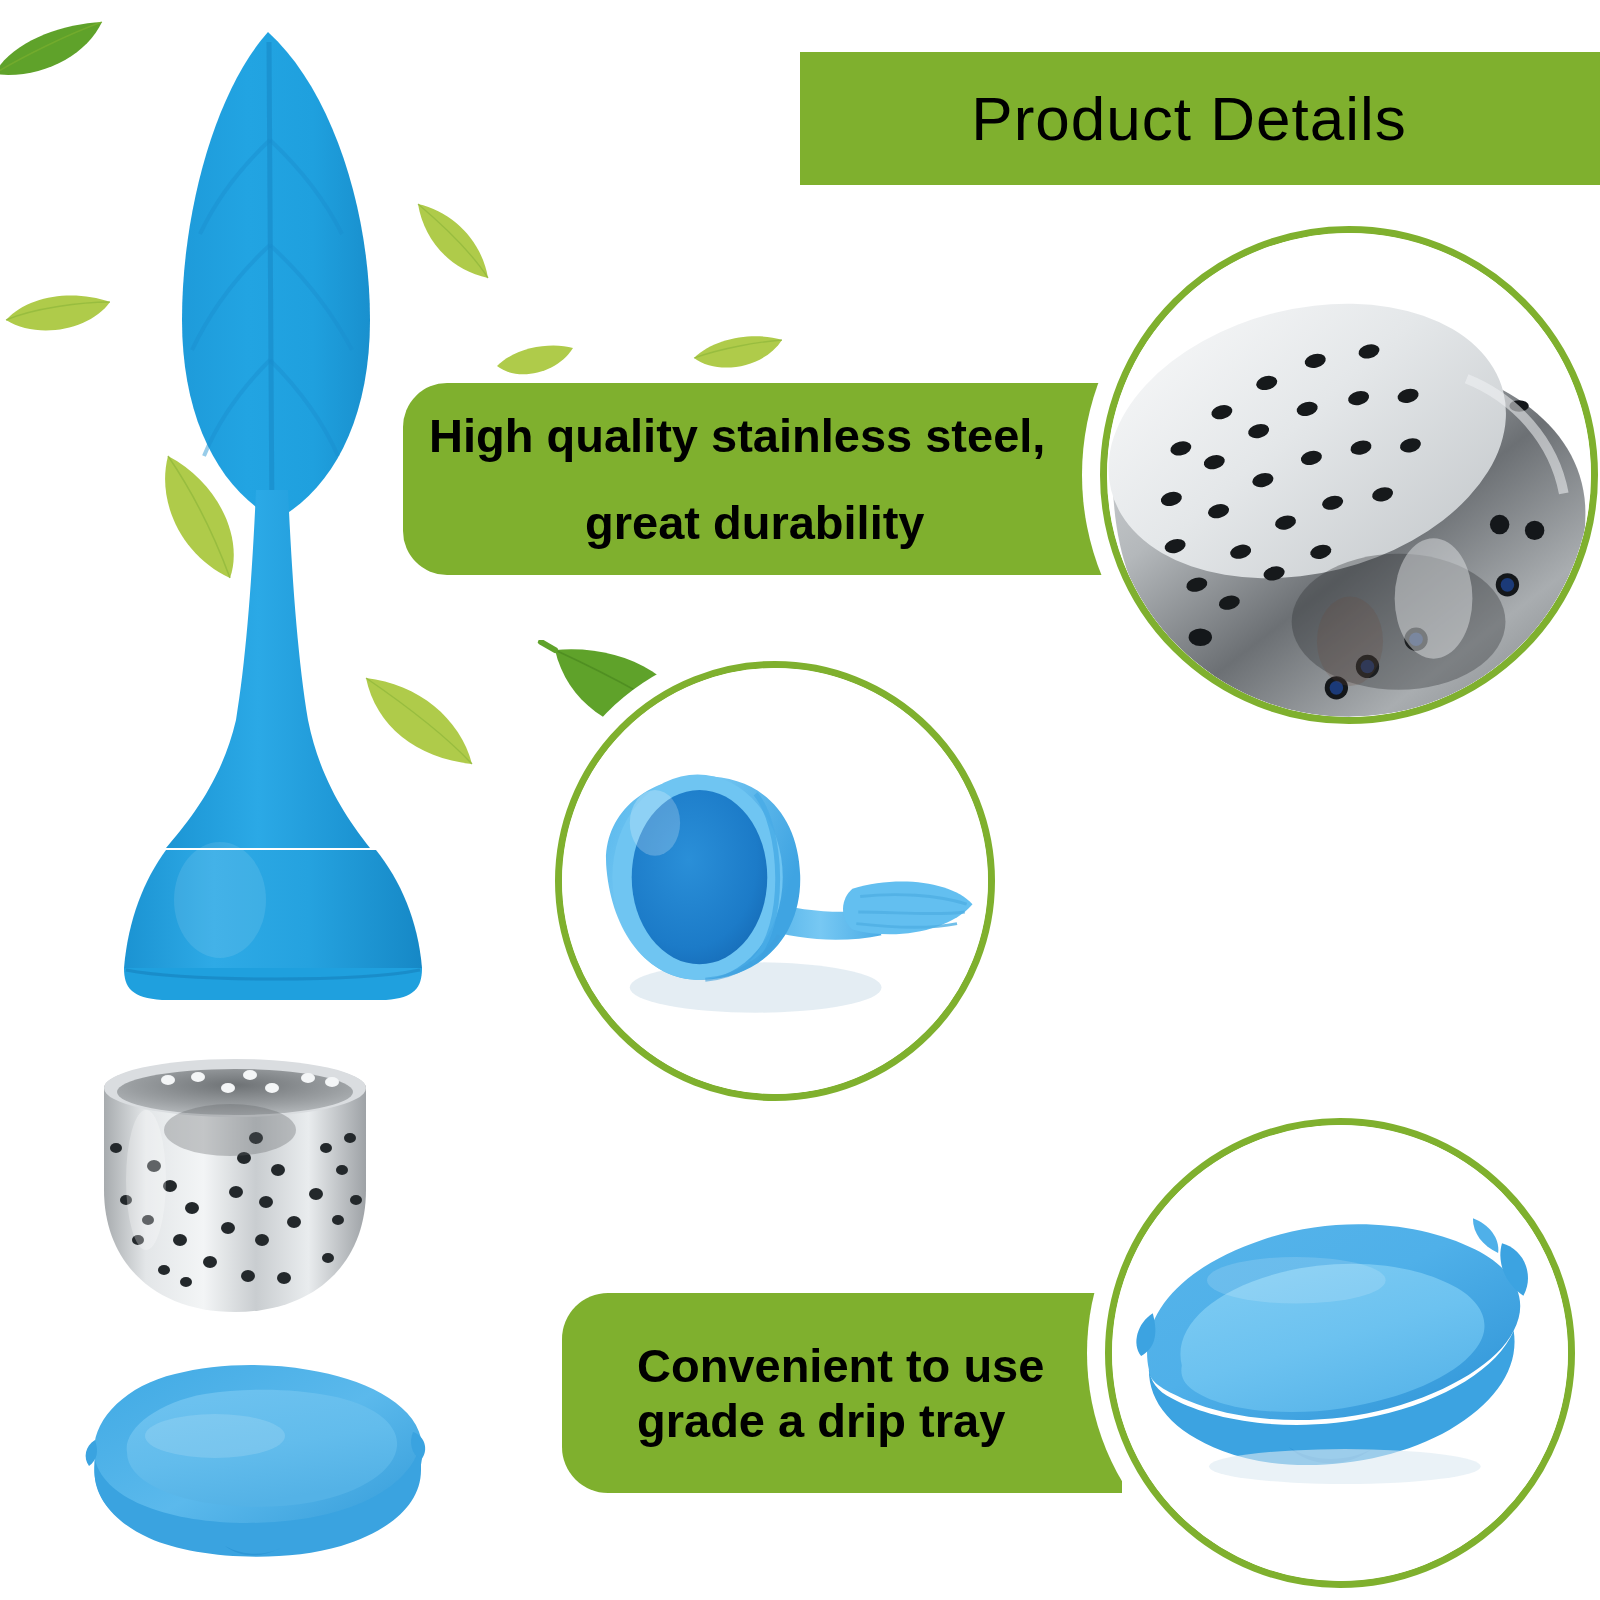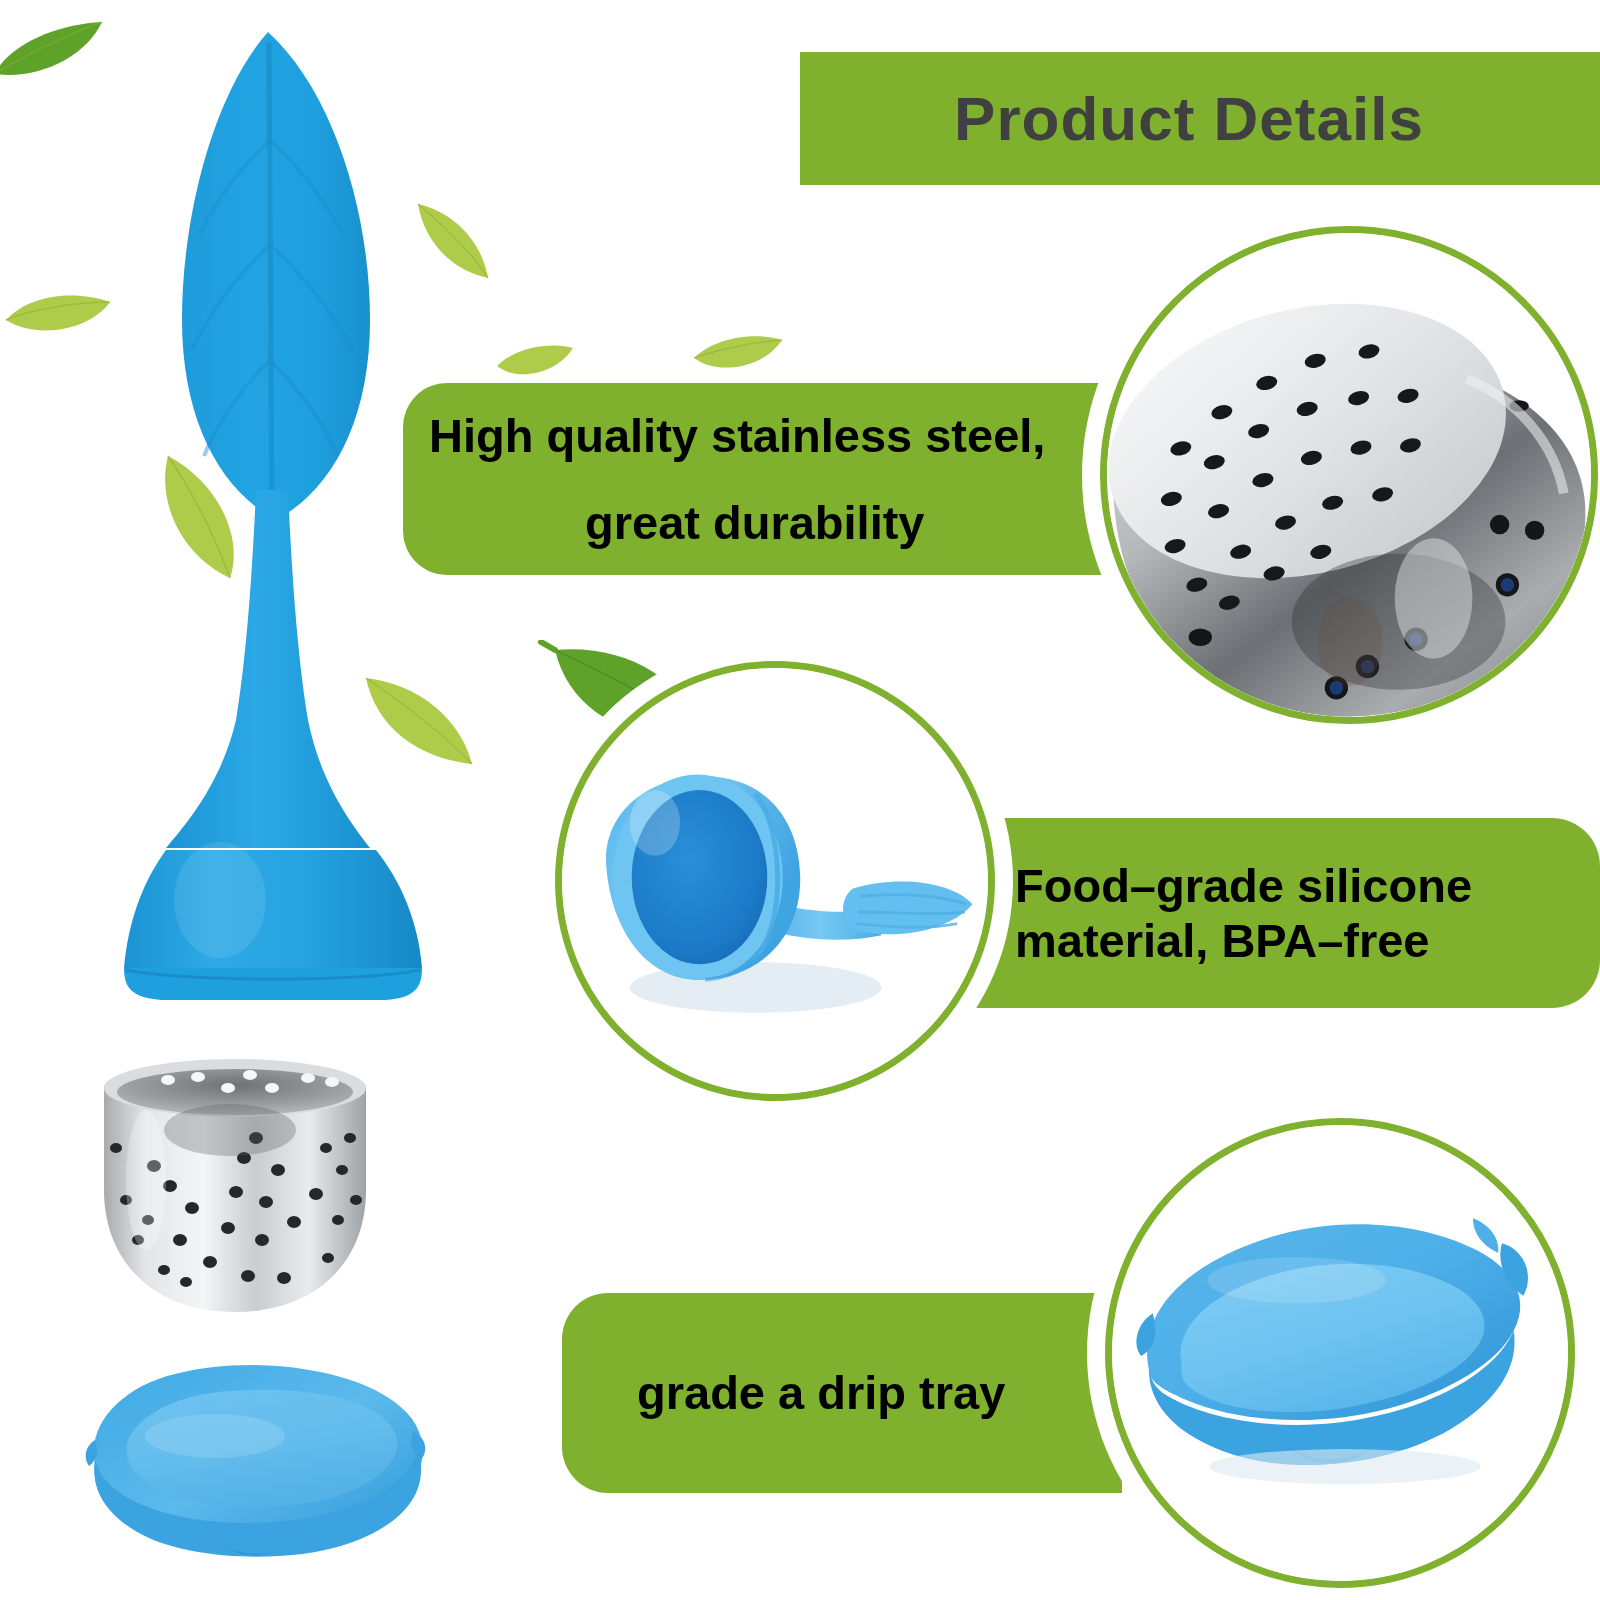--- a/index.html
+++ b/index.html
@@ -13,23 +13,23 @@
   #stage{position:absolute;inset:0;width:1600px;height:1600px;}
 
   
   .header-banner{
     position:absolute;left:800px;top:52px;width:800px;height:133px;
     background:#7FB02E;
     display:flex;align-items:center;justify-content:center;
     z-index:6;
   }
   .header-banner .title{
-    color:#404040;
+    color:#000000;
     font-size:62px;
-    font-weight:bold;
+    font-weight:normal;
     letter-spacing:1px;
     line-height:1;
     padding-right:22px;
   }
 
   
   .callout{
     position:absolute;
     background:#7FB02E;
     color:#000000;
@@ -408,24 +408,20 @@
         </g>
 
         <ellipse cx="300" cy="400" rx="110" ry="70" fill="#2A2E31" opacity=".35"></ellipse>
         <ellipse cx="336" cy="376" rx="40" ry="62" fill="#E9ECEE" opacity=".45"></ellipse>
         <ellipse cx="250" cy="420" rx="34" ry="46" fill="#6B4A3A" opacity=".22"></ellipse>
         <path d="M370 150 C420 170 460 214 470 268" stroke="#F1F3F4" stroke-width="10" fill="none" opacity=".55"></path>
       </svg>
     </div>
   </div>
 
-  <div class="callout callout-2">
-    <div class="line">Food–grade silicone</div>
-    <div class="line">material, BPA–free</div>
-  </div>
 
   <div class="circle-halo circle-2-halo"></div>
   <div class="circle-frame circle-2">
     <div class="circle-inner">
       <svg viewBox="0 0 440 440" style="width:100%;height:100%;display:block;">
         <defs>
           <radialGradient id="cupMouth" cx="0.42" cy="0.4" r="0.72">
             <stop offset="0%" stop-color="#2A8FD8"></stop>
             <stop offset="70%" stop-color="#1C7BC8"></stop>
             <stop offset="100%" stop-color="#1569B4"></stop>
@@ -468,20 +464,21 @@
         <path d="M200 130 C228 164 234 268 196 304" stroke="#49ACE6" stroke-width="5" fill="none" opacity=".85"></path>
 
         <path d="M148 322 C180 320 210 300 224 276" stroke="#3FA0DE" stroke-width="4" fill="none" opacity=".6"></path>
 
         <ellipse cx="96" cy="160" rx="26" ry="34" fill="#ffffff" opacity=".22"></ellipse>
       </svg>
     </div>
   </div>
 
   <div class="callout callout-3">
+    <div class="line">Convenient to use</div>
     <div class="line">grade a drip tray</div>
   </div>
 
   <div class="circle-halo circle-3-halo"></div>
   <div class="circle-frame circle-3">
     <div class="circle-inner">
       <svg viewBox="0 0 470 470" style="width:100%;height:100%;display:block;">
         <defs>
           <linearGradient id="trayOut2" x1="0" y1="0" x2="1" y2="1">
             <stop offset="0%" stop-color="#56B4EA"></stop>

